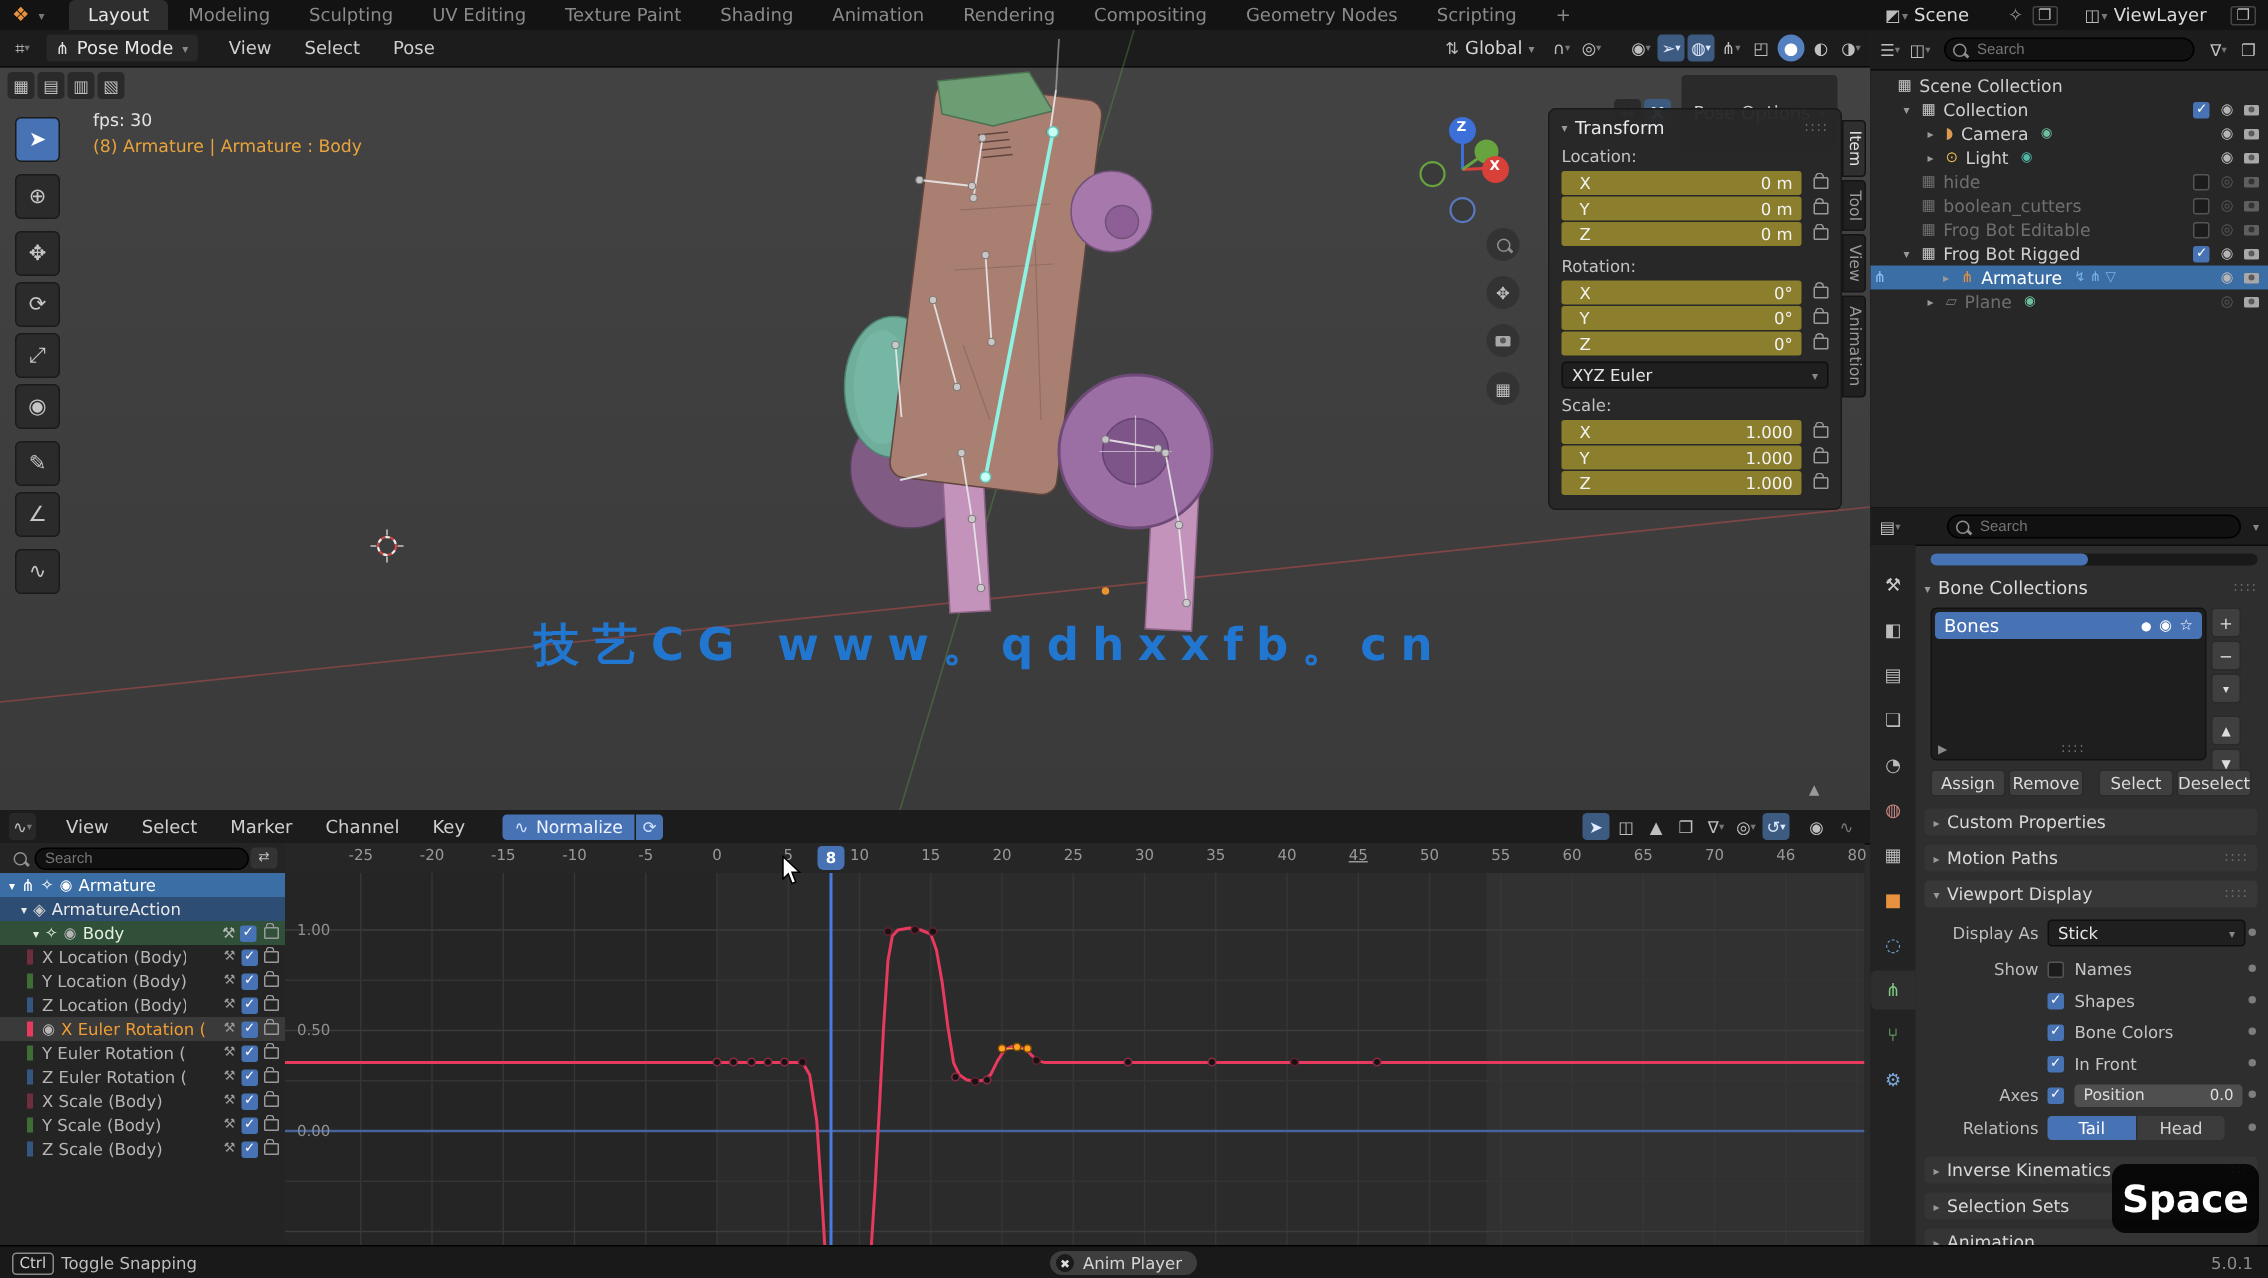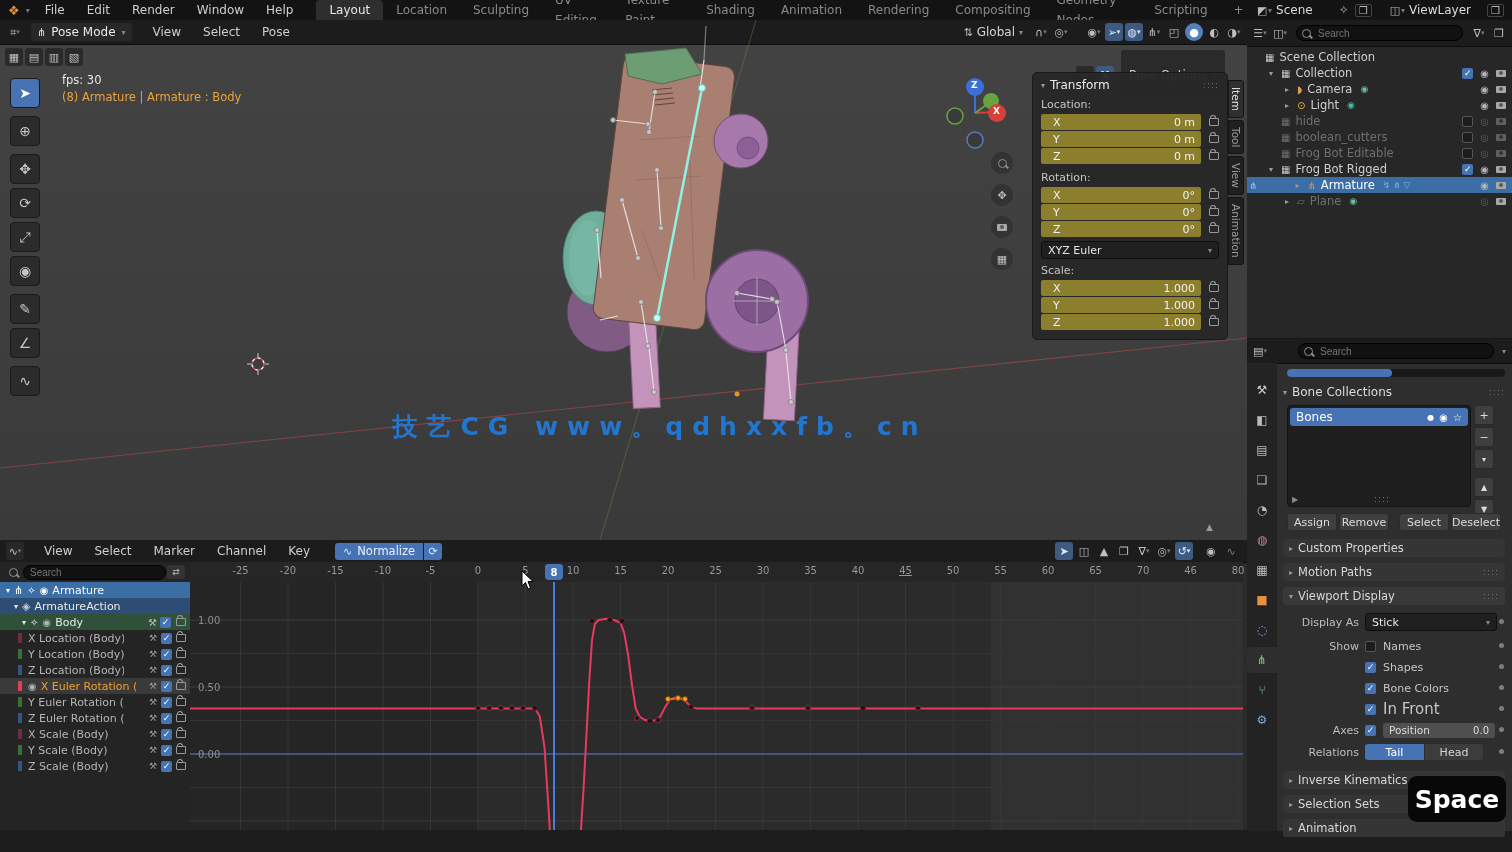--- a/index.html
+++ b/index.html
@@ -58,30 +58,23 @@
   .eye{font-size:10px;color:#b5b5b5;}
 </style>
 </head>
 <body>
 
 <div id="root">
 
   <div class="abs row" style="left:0;top:0;width:1512px;height:20px;background:#131313;">
     <span style="color:#e8913f;font-size:13px;margin:0 6px 0 8px;">❖</span>
     <span style="color:#777;font-size:8px;margin-right:4px;">▾</span>
-    <div id="topbar-menus" class="row">
-        <span class="menu-item">File</span>
-        <span class="menu-item">Edit</span>
-        <span class="menu-item">Render</span>
-        <span class="menu-item">Window</span>
-        <span class="menu-item">Help</span>
-      </div>
     <div id="workspace-tabs" class="row" style="margin-left:12px;">
         <span class="ws-tab active">Layout</span>
-        <span class="ws-tab">Location</span>
+        <span class="ws-tab">Modeling</span>
         <span class="ws-tab">Sculpting</span>
         <span class="ws-tab">UV Editing</span>
         <span class="ws-tab">Texture Paint</span>
         <span class="ws-tab">Shading</span>
         <span class="ws-tab">Animation</span>
         <span class="ws-tab">Rendering</span>
         <span class="ws-tab">Compositing</span>
         <span class="ws-tab">Geometry Nodes</span>
         <span class="ws-tab">Scripting</span>
       </div>
@@ -269,21 +262,21 @@
       <span class="icon-btn" style="background:#333;border-radius:50%;width:22px;height:22px;">▦</span>
     </div>
 
     <div class="abs" style="left:1228px;top:60px;display:flex;flex-direction:column;gap:2px;" id="sidebar-tabs">
         <div class="vtab active">Item</div>
         <div class="vtab">Tool</div>
         <div class="vtab">View</div>
         <div class="vtab">Animation</div>
       </div>
 
-    <div class="abs" style="left:300px;top:390px;width:720px;text-align:center;color:#1f7de0;opacity:0.9;font-size:25px;font-weight:bold;letter-spacing:9px;white-space:nowrap;">技艺CG  www。qdhxxfb。cn</div>
+    <div class="abs" style="left:300px;top:390px;width:720px;text-align:center;color:#1f7de0;opacity:0.9;font-size:30px;font-weight:bold;letter-spacing:9px;white-space:nowrap;">技艺CG  www。qdhxxfb。cn</div>
 
     <div class="abs" style="left:1032px;top:52px;width:196px;background:rgba(40,40,40,0.96);border:1px solid #1a1a1a;border-radius:5px;padding:5px 8px 8px 8px;box-sizing:border-box;">
       <div class="row">
         <span style="color:#999;font-size:8px;margin-right:5px;">▾</span>
         <span style="color:#e8e8e8;font-size:12px;">Transform</span>
         <span class="drag-dots">::::</span>
       </div>
       <div style="color:#c3c3c3;font-size:11px;margin:6px 0 3px;">Location:</div>
       <div id="loc-rows">
           <div class="row" style="margin-bottom: 1px;">
@@ -828,21 +821,21 @@
             <span style="position: absolute; left: 106px; color: rgb(197, 197, 197); font-size: 11px;">Shapes</span>
             <span class="anim-dot"></span>
           </div>
           <div class="prop-row" style="top: 316px;">
             <span class="cb" style="position: absolute; left: 88px;">✓</span>
             <span style="position: absolute; left: 106px; color: rgb(197, 197, 197); font-size: 11px;">Bone Colors</span>
             <span class="anim-dot"></span>
           </div>
           <div class="prop-row" style="top: 337px;">
             <span class="cb" style="position: absolute; left: 88px;">✓</span>
-            <span style="position: absolute; left: 106px; color: rgb(197, 197, 197); font-size: 15px;">In Front</span>
+            <span style="position: absolute; left: 106px; color: rgb(197, 197, 197); font-size: 11px;">In Front</span>
             <span class="anim-dot"></span>
           </div>
         </div>
       <div class="prop-row" style="top:358px;">
         <span class="prop-label">Axes</span>
         <span class="cb" style="position:absolute;left:88px;">✓</span>
         <div style="position:absolute;left:106px;width:100px;height:15px;background:#4f4f4f;border-radius:3px;display:flex;align-items:center;justify-content:space-between;padding:0 6px;">
           <span style="color:#ddd;font-size:10.5px;">Position</span>
           <span style="color:#ddd;font-size:10px;">0.0</span>
         </div>
@@ -864,15 +857,24 @@
         <span style="color:#999;font-size:8px;margin-right:5px;">▸</span>
         <span>Selection Sets</span>
       </div>
       <div class="panel-hdr abs" style="left:6px;top:456px;width:210px;">
         <span style="color:#999;font-size:8px;margin-right:5px;">▸</span>
         <span>Animation</span>
       </div>
     </div>
   </div>
 
+  <div class="abs row" style="left:0;top:830px;width:1512px;height:22px;background:#191919;border-top:1px solid #000;">
+    <span style="border:1px solid #8a8a8a;border-radius:3px;color:#d0d0d0;font-size:10px;padding:0 4px;margin:0 5px 0 8px;line-height:13px;">Ctrl</span>
+    <span style="color:#bdbdbd;font-size:11px;">Toggle Snapping</span>
+    <div class="row" style="position:absolute;left:700px;background:#3e3e3e;border-radius:9px;height:16px;padding:0 10px 0 4px;">
+      <span style="width:12px;height:12px;border-radius:50%;background:#1a1a1a;color:#ddd;font-size:8px;display:flex;align-items:center;justify-content:center;margin-right:6px;">✖</span>
+      <span style="color:#d5d5d5;font-size:11px;">Anim Player</span>
+    </div>
+    <span style="position:absolute;right:10px;color:#8c8c8c;font-size:11px;">5.0.1</span>
+  </div>
 
   <div class="abs" style="left:1408px;top:776px;width:98px;height:46px;background:rgba(0,0,0,0.85);border-radius:9px;color:#fff;font-size:25px;font-weight:bold;display:flex;align-items:center;justify-content:center;">Space</div>
 </div>
 
 </body></html>

